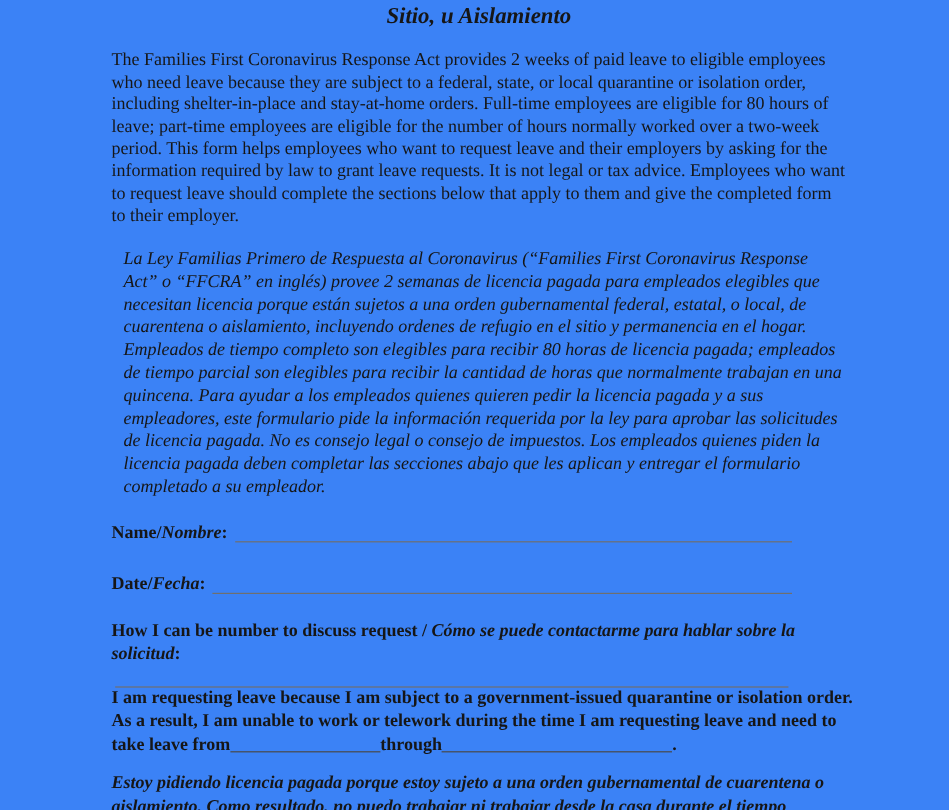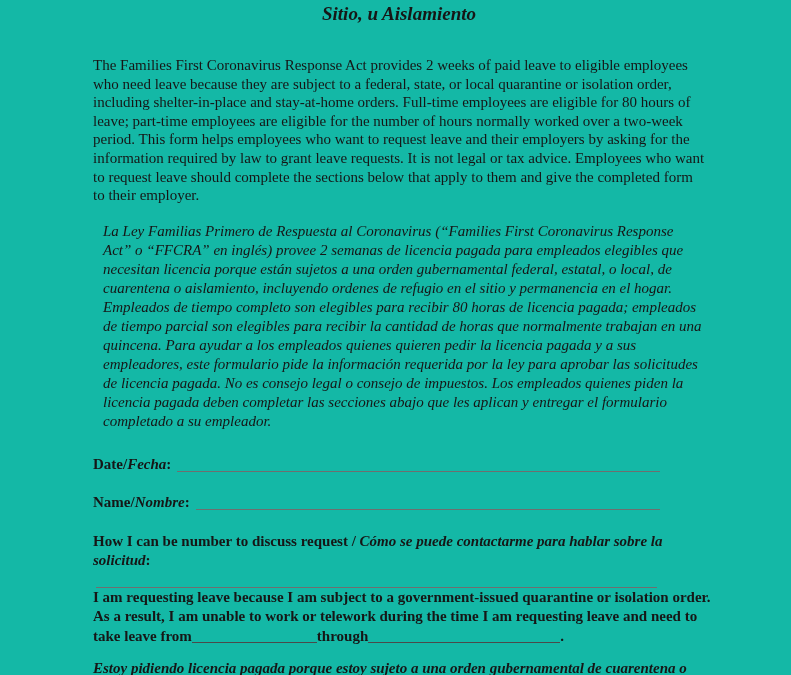--- a/index.html
+++ b/index.html
@@ -7,36 +7,36 @@
     padding: 0;
     background: #ffffff;
   }
   .page {
     position: relative;
     width: 791px;
     height: 675px;
     box-sizing: border-box;
     padding: 0 86px 0 93px;
     overflow: hidden;
-    background: #14b8a6;
+    background: #3b82f6;
     color: #161616;
     font-family: "Liberation Serif", "DejaVu Serif", serif;
     font-size: 15px;
   }
   .doc-title {
     margin: 1px 0 0 0;
     text-align: center;
     font-size: 19px;
     font-weight: bold;
     font-style: italic;
     line-height: 25px;
   }
   p { margin: 0; }
   .intro-en {
-    margin-top: 30px;
+    margin-top: 15px;
     line-height: 18.6px;
   }
   .intro-es {
     margin-top: 17px;
     line-height: 19px;
     font-style: italic;
     margin-left: 10px;
   }
   .field-row {
     display: flex;
@@ -92,27 +92,27 @@
 <body>
 
 <div class="page">
 
   <h1 class="doc-title">Sitio, u Aislamiento</h1>
 
   <p class="intro-en">The Families First Coronavirus Response Act provides 2 weeks of paid leave to eligible employees who need leave because they are subject to a federal, state, or local quarantine or isolation order, including shelter-in-place and stay-at-home orders. Full-time employees are eligible for 80 hours of leave; part-time employees are eligible for the number of hours normally worked over a two-week period. This form helps employees who want to request leave and their employers by asking for the information required by law to grant leave requests. It is not legal or tax advice. Employees who want to request leave should complete the sections below that apply to them and give the completed form to their employer.</p>
 
   <p class="intro-es">La Ley Familias Primero de Respuesta al Coronavirus (“Families First Coronavirus Response Act” o “FFCRA” en inglés) provee 2 semanas de licencia pagada para empleados elegibles que necesitan licencia porque están sujetos a una orden gubernamental federal, estatal, o local, de cuarentena o aislamiento, incluyendo ordenes de refugio en el sitio y permanencia en el hogar. Empleados de tiempo completo son elegibles para recibir 80 horas de licencia pagada; empleados de tiempo parcial son elegibles para recibir la cantidad de horas que normalmente trabajan en una quincena. Para ayudar a los empleados quienes quieren pedir la licencia pagada y a sus empleadores, este formulario pide la información requerida por la ley para aprobar las solicitudes de licencia pagada. No es consejo legal o consejo de impuestos. Los empleados quienes piden la licencia pagada deben completar las secciones abajo que les aplican y entregar el formulario completado a su empleador.</p>
 
-  <div class="field-row date-row">
-    <span class="field-label"><span>Date</span><span>/</span><span class="it">Fecha</span><span>:</span></span>
+  <div class="field-row name-row">
+    <span class="field-label"><span>Name</span><span>/</span><span class="it">Nombre</span><span>:</span></span>
     <span class="fill-line"></span>
   </div>
 
-  <div class="field-row name-row">
-    <span class="field-label"><span>Name</span><span>/</span><span class="it">Nombre</span><span>:</span></span>
+  <div class="field-row date-row">
+    <span class="field-label"><span>Date</span><span>/</span><span class="it">Fecha</span><span>:</span></span>
     <span class="fill-line"></span>
   </div>
 
   <p class="contact-heading"><span>How I can be number to discuss request</span><span> / </span><span class="it">Cómo se puede contactarme para hablar sobre la solicitud</span><span>:</span></p>
 
   <div class="contact-line"></div>
 
   <p class="request-en"><span>I am requesting leave because I am subject to a government-issued quarantine or isolation order. As a result, I am unable to work or telework during the time I am requesting leave and need to take leave from</span><span class="blank from-blank"></span><span>through</span><span class="blank through-blank"></span><span>.</span></p>
 
   <p class="request-es">Estoy pidiendo licencia pagada porque estoy sujeto a una orden gubernamental de cuarentena o aislamiento. Como resultado, no puedo trabajar ni trabajar desde la casa durante el tiempo</p>

